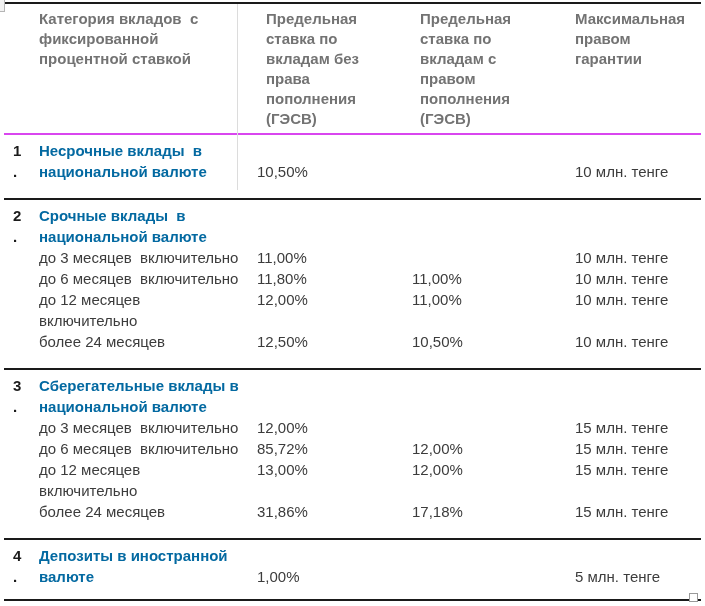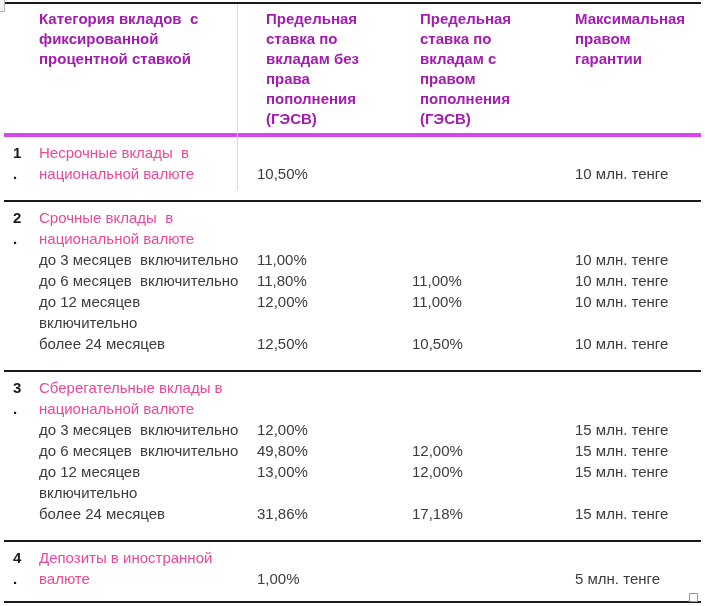--- a/index.html
+++ b/index.html
@@ -12,32 +12,32 @@
     border-collapse:collapse;table-layout:fixed;
     width:697px;margin:2px 0 0 4px;
     border-top:2px solid #1a1a1a;
     border-bottom:2px solid #1a1a1a;
   }
   td{
     white-space:pre-wrap;vertical-align:top;padding:0;
     font-size:15px;line-height:21px;color:#3c3c3c;
   }
   .hdr td{
-    font-weight:bold;color:#a21caf;line-height:20px;
+    font-weight:bold;color:#737373;line-height:20px;
     padding-top:5px;padding-bottom:4px;
-    border-bottom:4px solid #d946ef;
+    border-bottom:2px solid #d946ef;
   }
   tr.sec td{border-top:2px solid #1a1a1a;padding-top:5px}
   tr.end td{padding-bottom:16px}
   tr.end4 td{padding-bottom:12px}
   .c-num{padding-left:9px;font-weight:bold;color:#1b1b1b}
   .c-cat{padding-left:7px}
   .c-r1,.c-r2{text-align:left}
   .c-g{padding-left:8px}
-  .bold{font-weight:normal;color:#ec4899}
+  .bold{font-weight:bold;color:#0369a1}
   .vb{vertical-align:bottom}
   
   .vline{position:absolute;left:237px;top:4px;width:1px;height:186px;background:#dcdcdc}
   .resize-handle{position:absolute;left:689px;top:593px;width:7px;height:7px;border:1px solid #9a9a9a;background:#fff}
   .move-handle{position:absolute;left:0;top:0;width:4px;height:11px;border-right:1px solid #b5b5b5;border-bottom:1px solid #b5b5b5;background:#f2f2f2}
 </style>
 </head>
 <body>
 
 <table>
@@ -139,21 +139,21 @@
     <td class="c-num"></td>
     <td class="c-cat">до 3 месяцев  включительно</td>
     <td class="c-r1">12,00%</td>
     <td class="c-r2"></td>
     <td class="c-g">15 млн. тенге</td>
   </tr>
 
   <tr>
     <td class="c-num"></td>
     <td class="c-cat">до 6 месяцев  включительно</td>
-    <td class="c-r1">49,80%</td>
+    <td class="c-r1">85,72%</td>
     <td class="c-r2">12,00%</td>
     <td class="c-g">15 млн. тенге</td>
   </tr>
 
   <tr>
     <td class="c-num"></td>
     <td class="c-cat">до 12 месяцев
 включительно</td>
     <td class="c-r1">13,00%</td>
     <td class="c-r2">12,00%</td>

